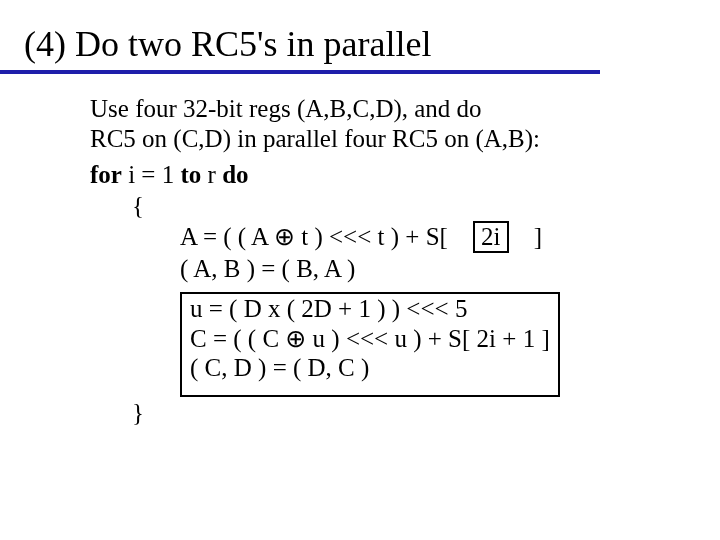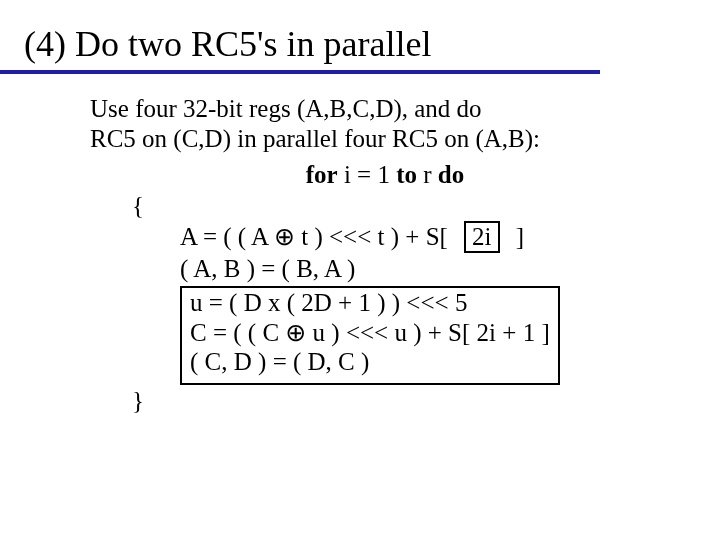--- a/index.html
+++ b/index.html
@@ -32,34 +32,34 @@
     font-size: 25px;
     line-height: 1.22;
   }
   .code {
     font-size: 25px;
     line-height: 1.25;
     margin-top: 4px;
   }
   .code .ind1 { padding-left: 42px; }
   .code .ind2 { padding-left: 90px; }
-  .code .ind0 { padding-left: 0; text-align: center; }
+  .code .ind0 { padding-left: 0; }
   .code b { font-weight: 700; }
   .box-small {
     display: inline-block;
     border: 2px solid #000;
     padding: 0 6px;
-    margin: 0 10px;
+    margin: 0 19px;
     line-height: 1.1;
   }
   .box-row {
     display: inline-block;
     border: 2px solid #000;
-    padding: 0 8px 6px 8px;
-    margin-top: 2px;
+    padding: 0 8px 12px 8px;
+    margin-top: 8px;
     line-height: 1.18;
   }
   .oplus {
     font-family: Arial, sans-serif;
   }
 </style>
 </head>
 <body>
 
 <div class="slide">

